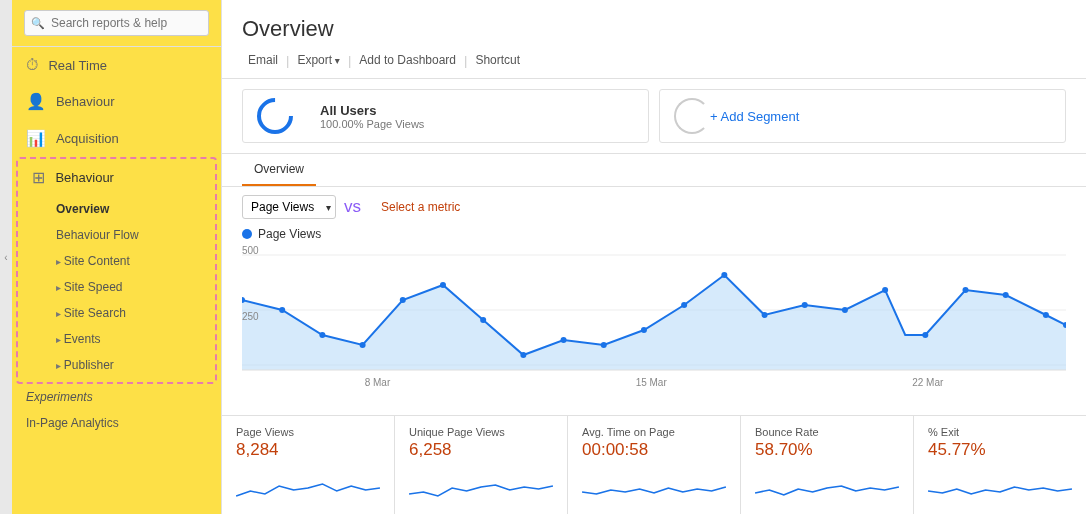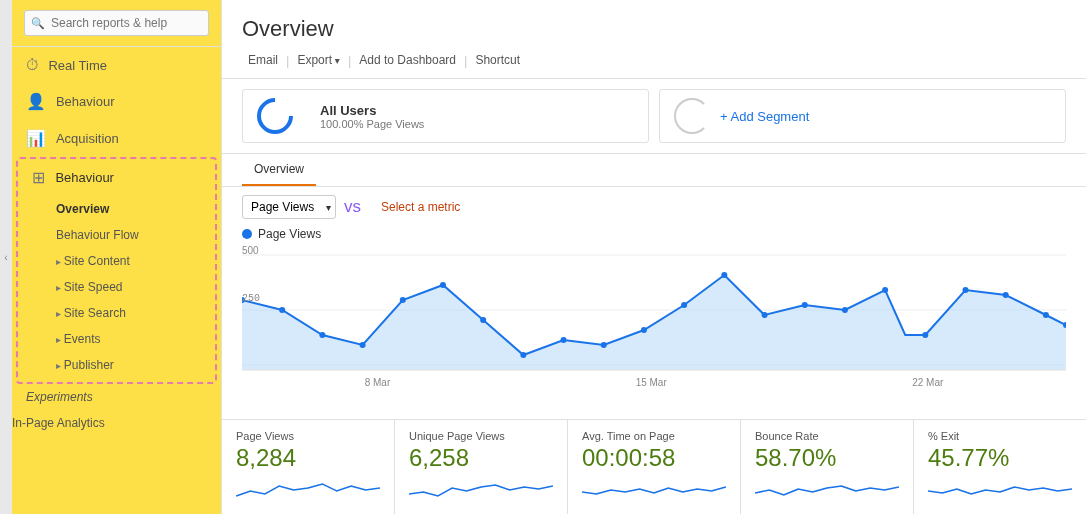--- a/index.html
+++ b/index.html
@@ -155,21 +155,20 @@
       border-right-color: transparent;
       transform: rotate(0);
       border-width: 2px;
     }
     .segment-info { display: flex; flex-direction: column; margin-left: 17px; }
     .segment-name { font-weight: 600; font-size: 13px; color: #333; }
     .segment-sub { font-size: 11px; color: #777; }
     .add-segment {
       display: flex;
       align-items: center;
-      gap: 10px;
       padding: 8px 14px;
       border: 1px solid #e0e0e0;
       border-radius: 3px;
       cursor: pointer;
       flex: 1;
       max-width: 420px;
       color: #1a73e8;
       font-size: 13px;
     }
 
@@ -255,21 +254,21 @@
       width: 100%;
       height: 100%;
     }
     .y-label {
       position: absolute;
       left: 0;
       font-size: 10px;
       color: #888;
     }
     .y-label.top { top: 0; }
-    .y-label.mid { top: 48px; font-family: Liberation Mono, monospace; }
+    .y-label.mid { top: 66px; }
     .x-labels {
       display: flex;
       justify-content: space-around;
       font-size: 10px;
       color: #888;
       padding: 2px 0;
     }
 
     
     .stats-bar {
@@ -277,21 +276,21 @@
       border-top: 1px solid #e0e0e0;
       background: #fff;
     }
     .stat-item {
       flex: 1;
       padding: 10px 14px;
       border-right: 1px solid #e0e0e0;
     }
     .stat-item:last-child { border-right: none; }
     .stat-label { font-size: 11px; color: #555; margin-bottom: 2px; }
-    .stat-value { font-size: 24px; font-weight: 400; color: #4d7c0f; margin-bottom: 4px; }
+    .stat-value { font-size: 17px; font-weight: 400; color: #c2410c; margin-bottom: 16px; }
     .mini-chart { height: 28px; }
     .mini-chart svg { width: 100%; height: 100%; }
   </style>
 </head>
 <body>
 
 <div class="sidebar-toggle">‹</div>
 
 <div class="sidebar">
   <div class="sidebar-search">
@@ -327,21 +326,21 @@
         <div class="sub-nav-item with-arrow">Site Content</div>
         <div class="sub-nav-item with-arrow">Site Speed</div>
         <div class="sub-nav-item with-arrow">Site Search</div>
         <div class="sub-nav-item with-arrow">Events</div>
         <div class="sub-nav-item with-arrow">Publisher</div>
       </div>
     </div>
 
     <div class="sub-nav-item" style="padding-left:14px;font-style:italic;">Experiments</div>
 
-    <div class="sub-nav-item" style="padding-left:0;">In-Page Analytics</div>
+    <div class="sub-nav-item" style="padding-left:14px;">In-Page Analytics</div>
   </div>
 </div>
 
 <div class="main-content">
 
   <div class="page-header">
     <div class="page-title">Overview</div>
     <div class="toolbar">
       <button class="toolbar-btn">Email</button>
       <span class="toolbar-separator">|</span>

